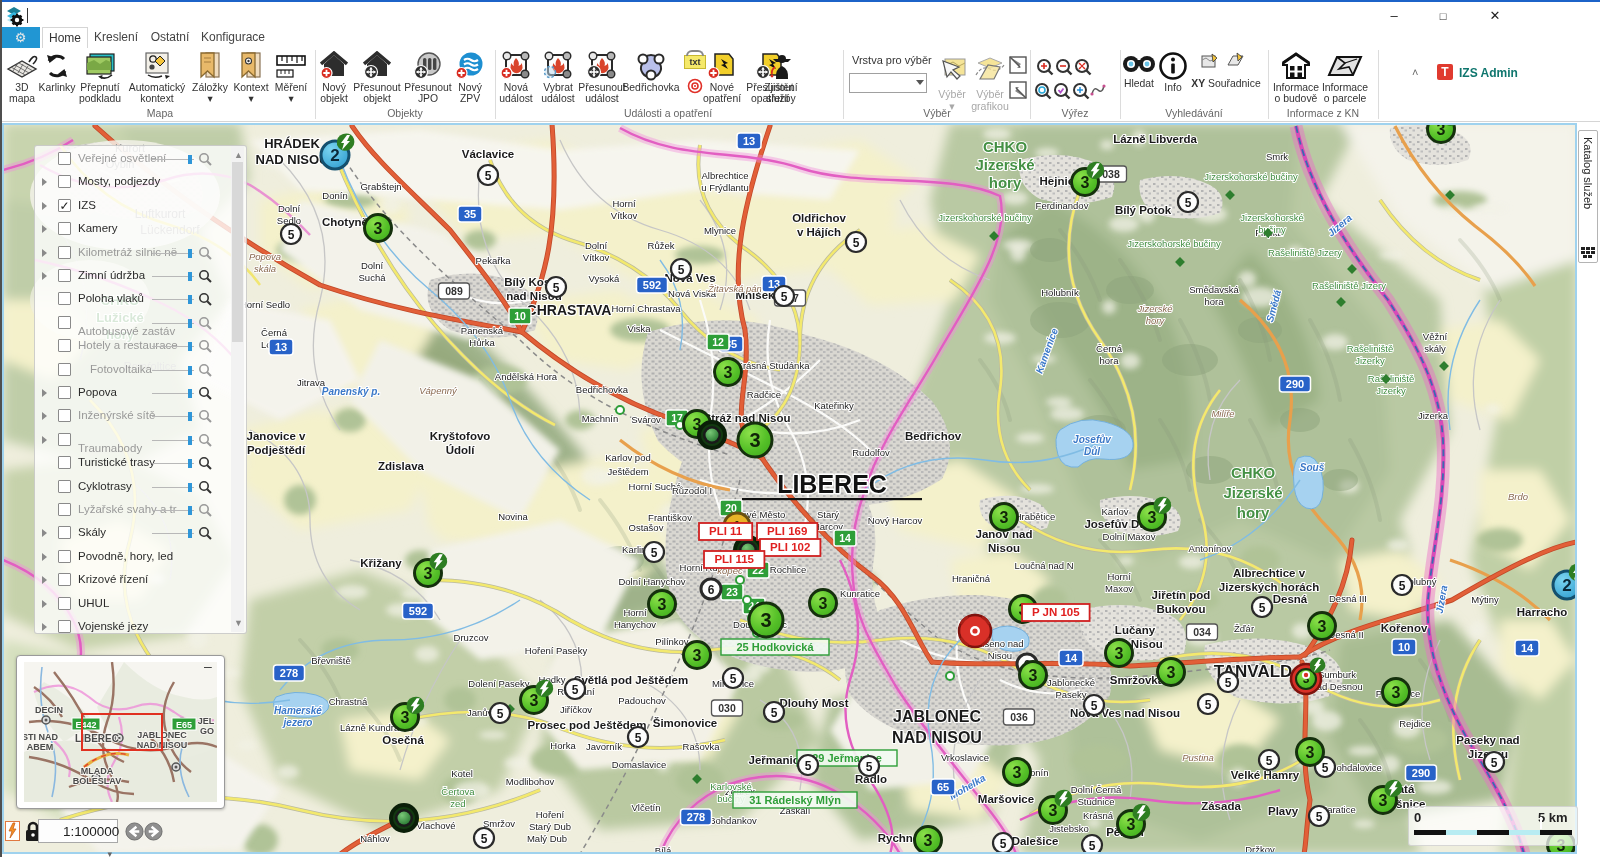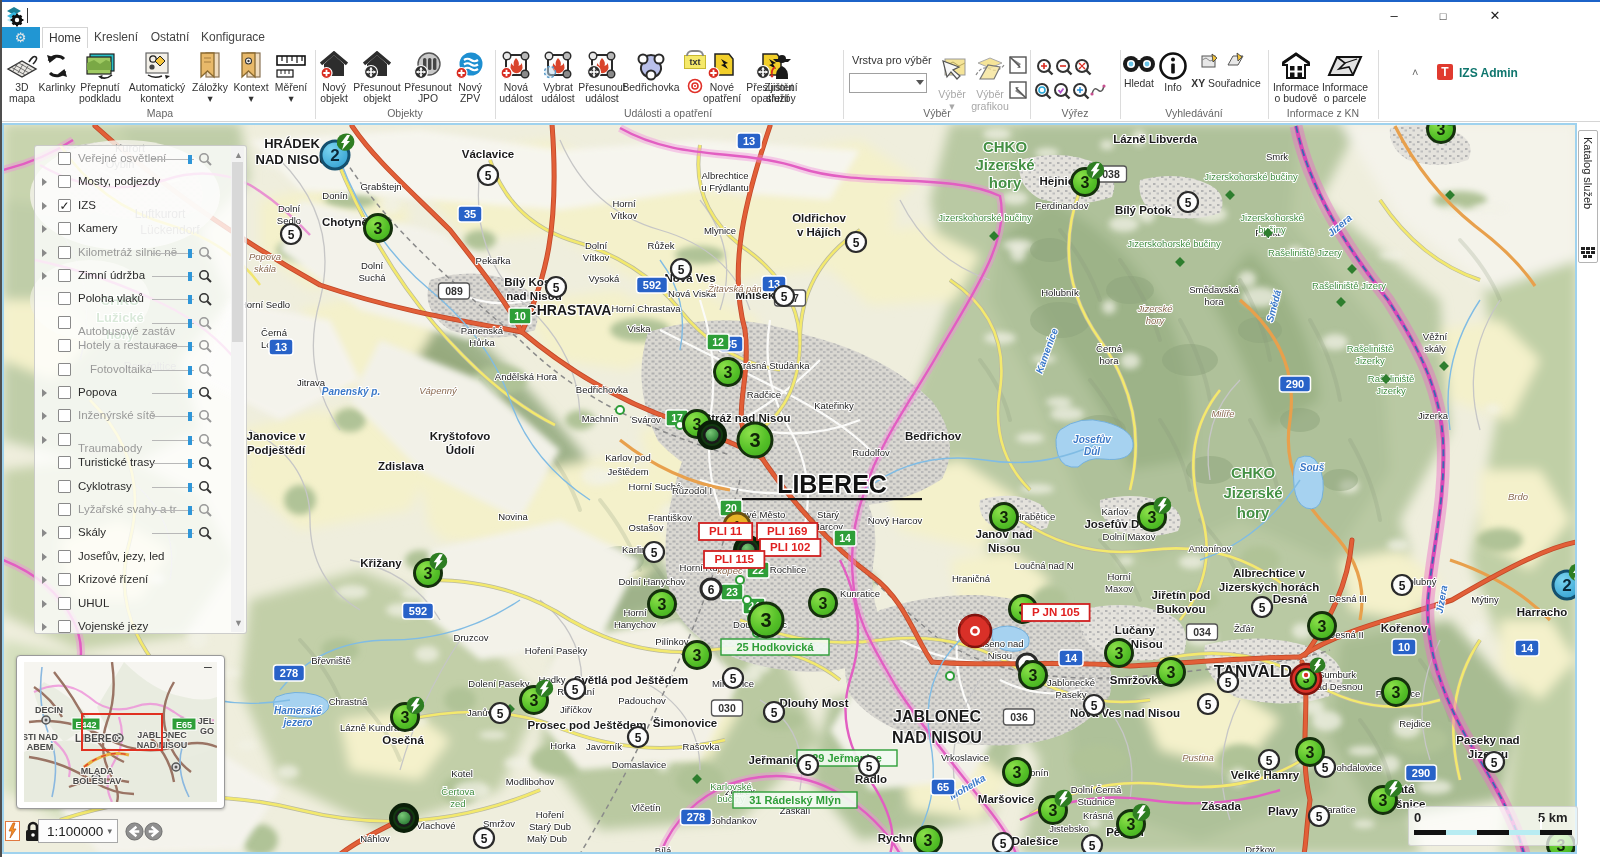--- a/index.html
+++ b/index.html
@@ -1696,21 +1696,21 @@
 <div class="prow abs" style="left:78px;top:526px;z-index:11">Skály</div>
 <div class="pslider abs" style="left:152px;top:533px;z-index:11">
     <div class="phandle" style="left:36px"></div>
   </div>
 <svg class="abs" style="left:198px;top:526px;z-index:11" width="15" height="15" viewBox="0 0 15 15">
     <circle cx="6" cy="6" r="4.2" fill="none" stroke="#333" stroke-width="1.6"></circle>
     <line x1="9.2" y1="9.2" x2="13" y2="13" stroke="#333" stroke-width="2"></line>
   </svg>
 <div class="parr abs" style="left:42px;top:553px;z-index:11"></div>
 <div class="pbox abs" style="left:58px;top:550px;z-index:11"></div>
-<div class="prow abs" style="left:78px;top:550px;z-index:11">Josefův, jezy, led</div>
+<div class="prow abs" style="left:78px;top:550px;z-index:11">Povodně, hory, led</div>
 <div class="parr abs" style="left:42px;top:576px;z-index:11"></div>
 <div class="pbox abs" style="left:58px;top:573px;z-index:11"></div>
 <div class="prow abs" style="left:78px;top:573px;z-index:11">Krizové řízení</div>
 <div class="parr abs" style="left:42px;top:600px;z-index:11"></div>
 <div class="pbox abs" style="left:58px;top:597px;z-index:11"></div>
 <div class="prow abs" style="left:78px;top:597px;z-index:11">UHUL</div>
 <div class="parr abs" style="left:42px;top:623px;z-index:11"></div>
 <div class="pbox abs" style="left:58px;top:620px;z-index:11"></div>
 <div class="prow abs" style="left:78px;top:620px;z-index:11">Vojenské jezy</div>
 <div class="abs" style="left:231px;top:146px;width:13px;height:486px;background:#f2f2f2;z-index:11"></div>
@@ -1779,21 +1779,21 @@
 <div class="abs" style="left:200px;top:660px;width:16px;height:14px;color:#444;font-size:14px;line-height:12px;text-align:center;z-index:14">–</div>
 <div id="scalectl" class="abs" style="left:5px;top:819px;z-index:12">
     <div class="abs" style="left:0;top:2px;width:15px;height:20px;background:#fff;border:1px solid #e07840"><svg width="13" height="18" viewBox="0 0 13 18">
         <path d="M7 1 L3 9 L6 9 L4 16 L10 7 L7 7 L9 1 Z" fill="#f59225" stroke="#c8601a" stroke-width="0.8"></path>
       </svg></div>
     <svg class="abs" style="left:18px;top:1px" width="20" height="23" viewBox="0 0 20 23">
       <rect x="3" y="10" width="14" height="11" rx="1.5" fill="#1a1a1a"></rect>
       <path d="M6 10 v-3 a4 4 0 0 1 8 0 v3" fill="none" stroke="#1a1a1a" stroke-width="2.6"></path>
       <circle cx="10" cy="15" r="1.8" fill="#fff"></circle>
     </svg>
-    <div class="abs" style="left:33px;top:0;width:80px;height:24px;background:#fdfdfd;border:1px solid #a8a8a8;font-size:13.5px;color:#222;line-height:23px;padding-left:8px">1:100000<span style="position:absolute;right:5px;color:#666;font-size:9px">▾</span></div>
+    <div class="abs" style="left:33px;top:0;width:80px;height:24px;background:#fdfdfd;border:1px solid #a8a8a8;font-size:13.5px;color:#222;line-height:23px;padding-left:24px">1:100000<span style="position:absolute;right:5px;color:#666;font-size:9px">▾</span></div>
     <svg class="abs" style="left:120px;top:3px" width="19" height="19" viewBox="0 0 20 20">
       <circle cx="10" cy="10" r="9" fill="#8f8f8f" stroke="#6a6a6a"></circle>
       <path d="M12 5 L6 10 L12 15 M6 10 H15" fill="none" stroke="#fff" stroke-width="2.6"></path>
     </svg>
     <svg class="abs" style="left:139px;top:3px" width="19" height="19" viewBox="0 0 20 20">
       <circle cx="10" cy="10" r="9" fill="#8f8f8f" stroke="#6a6a6a"></circle>
       <path d="M8 5 L14 10 L8 15 M5 10 H14" fill="none" stroke="#fff" stroke-width="2.6"></path>
     </svg>
   </div>
 <div id="scalebar" class="abs"></div>

